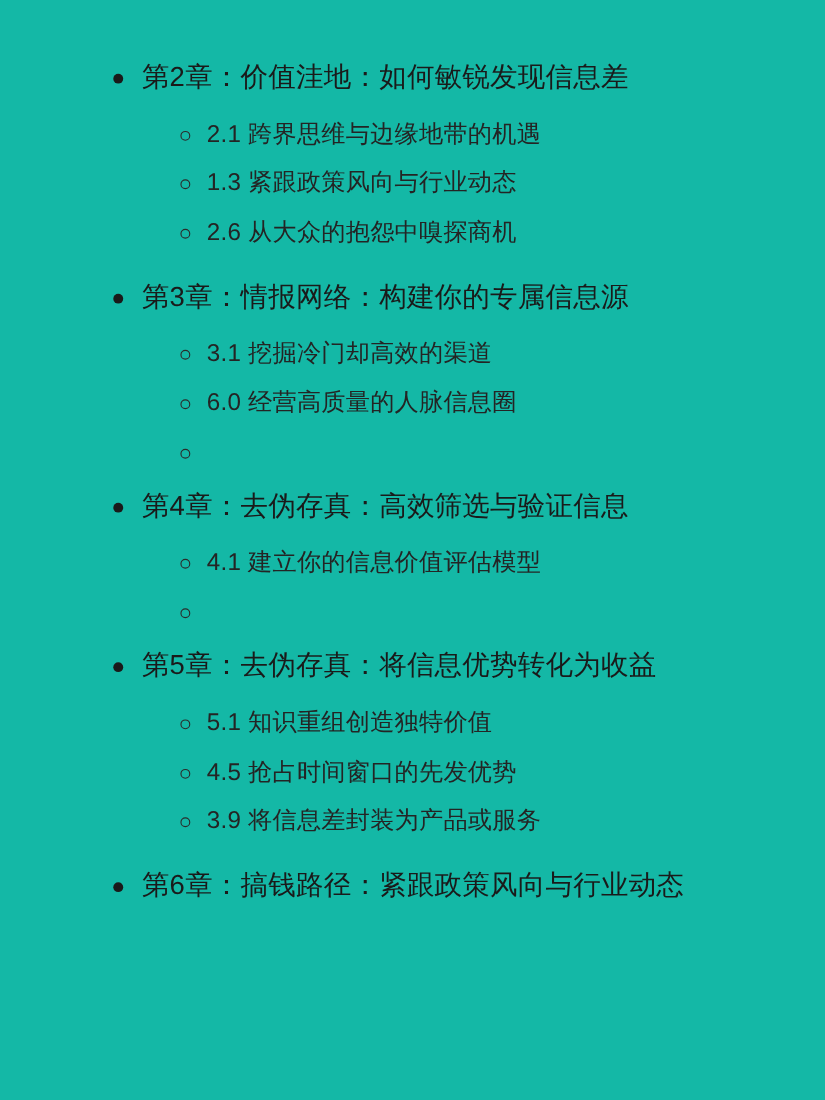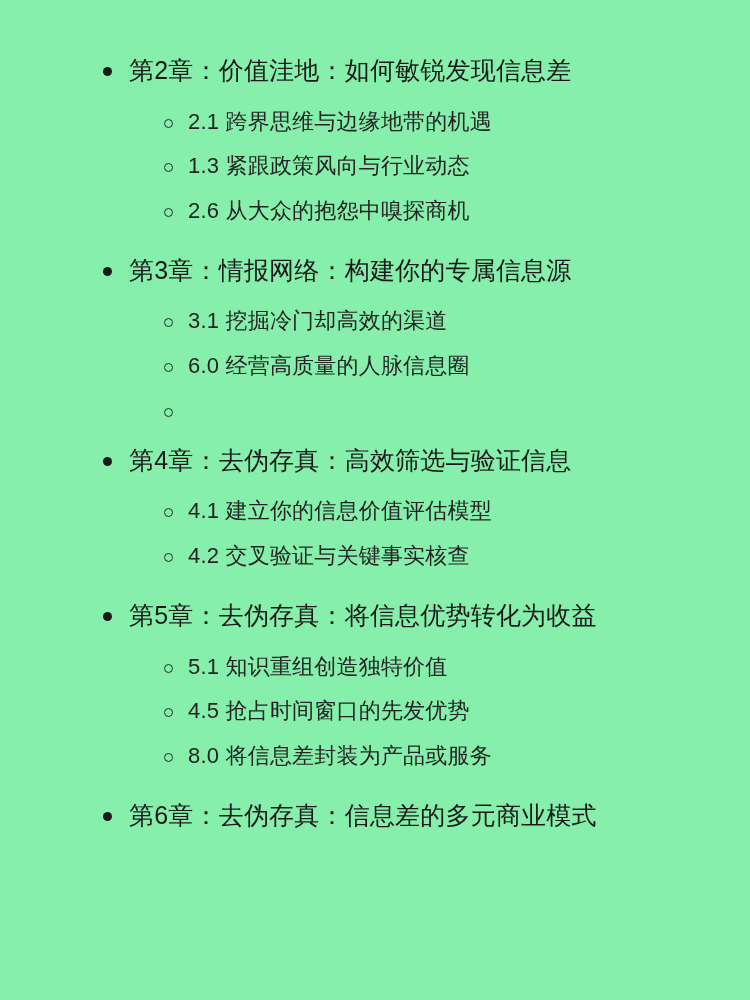--- a/index.html
+++ b/index.html
@@ -12,21 +12,21 @@
     height: 1000px;
     font-family: "Liberation Sans", "DejaVu Sans", sans-serif;
     color: #1a1a1a;
     overflow: hidden;
   }
   .page {
     box-sizing: border-box;
     width: 750px;
     height: 1000px;
     padding: 44px 49px 20px 40px;
-    background: #86efac;
+    background: #14b8a6;
   }
   .toc {
     list-style: none;
     margin: 0;
     padding: 0;
   }
   .chapter {
     margin: 0 0 6px 0;
     padding: 0;
   }
@@ -131,47 +131,46 @@
         <span class="bullet-filled"></span>
         <span class="chapter-title">第4章：去伪存真：高效筛选与验证信息</span>
       </div>
       <ul class="sections">
         <li class="section-row">
           <span class="bullet-hollow"></span>
           <span class="section-title">4.1 建立你的信息价值评估模型</span>
         </li>
         <li class="section-row">
           <span class="bullet-hollow"></span>
-          <span class="section-title">4.2 交叉验证与关键事实核查</span>
         </li>
       </ul>
     </li>
 
     <li class="chapter">
       <div class="chapter-row">
         <span class="bullet-filled"></span>
         <span class="chapter-title">第5章：去伪存真：将信息优势转化为收益</span>
       </div>
       <ul class="sections">
         <li class="section-row">
           <span class="bullet-hollow"></span>
           <span class="section-title">5.1 知识重组创造独特价值</span>
         </li>
         <li class="section-row">
           <span class="bullet-hollow"></span>
           <span class="section-title">4.5 抢占时间窗口的先发优势</span>
         </li>
         <li class="section-row">
           <span class="bullet-hollow"></span>
-          <span class="section-title">8.0 将信息差封装为产品或服务</span>
+          <span class="section-title">3.9 将信息差封装为产品或服务</span>
         </li>
       </ul>
     </li>
 
     <li class="chapter">
       <div class="chapter-row">
         <span class="bullet-filled"></span>
-        <span class="chapter-title">第6章：去伪存真：信息差的多元商业模式</span>
+        <span class="chapter-title">第6章：搞钱路径：紧跟政策风向与行业动态</span>
       </div>
     </li>
 
   </ul>
 </div>
 
 </body></html>

